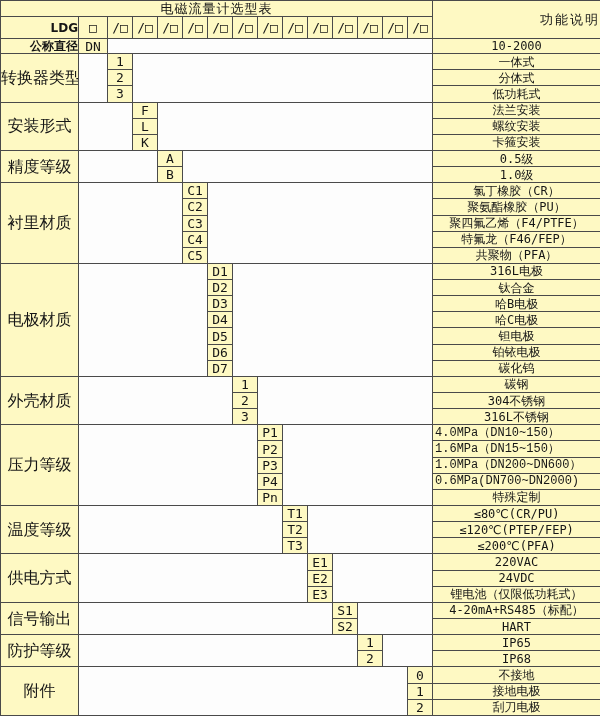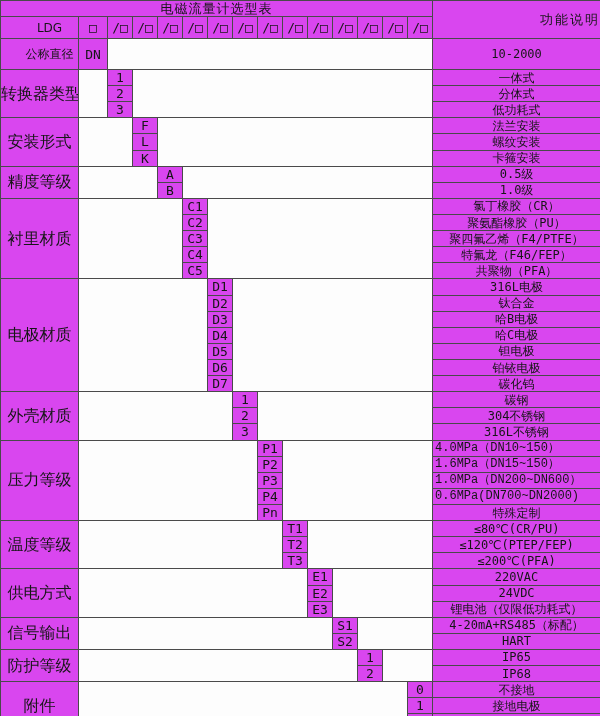--- a/index.html
+++ b/index.html
@@ -1,28 +1,28 @@
 <!DOCTYPE html>
 <html><head>
 <meta charset="utf-8">
 <style>
   html,body{margin:0;padding:0;background:#ffffff;}
   body{width:600px;height:716px;font-family:"DejaVu Sans",sans-serif;color:#161616;}
-  #wrap{width:600px;height:716px;background:#d946ef;}
+  #wrap{width:600px;height:716px;background:#fef9c3;}
   table{border-collapse:collapse;table-layout:fixed;width:600px;height:716px;}
   td,th{border:1px solid #4a4a4a;padding:0;margin:0;overflow:hidden;white-space:nowrap;
         font-weight:normal;font-size:12px;line-height:1;vertical-align:middle;}
   tr.title-row{height:16px;}
   tr.ldg-row{height:22px;}
-  tr.dn-row{height:31px;border-radius:7px;}
+  tr.dn-row{height:15px;border-radius:7px;}
   tr.data-row{height:16.12px;}
   .tbl-title{text-align:center;font-size:13px;letter-spacing:1px;}
   .desc-head{text-align:right;font-size:13px;letter-spacing:2px;}
   .cat-label{text-align:center;font-size:16px;}
-  .row-label{text-align:center;padding-left:20px;font-size:12px;}
+  .row-label{text-align:right;padding-left:20px;font-size:12px;font-weight:bold;}
   .code-cell,.slot-cell,.box-cell{text-align:center;
         font-family:"DejaVu Sans Mono","DejaVu Sans",monospace;font-size:13px;}
   .slot-cell{font-size:13px;}
   .box-cell{font-size:13px;}
   .desc-cell{text-align:center;font-family:"DejaVu Sans Mono","DejaVu Sans",monospace;
         font-size:12px;padding:0 2px;}
   .desc-cell.left{text-align:left;font-family:Liberation Mono, monospace;}
   .filler{background:#fdfdfd;}
 </style>
 </head>

